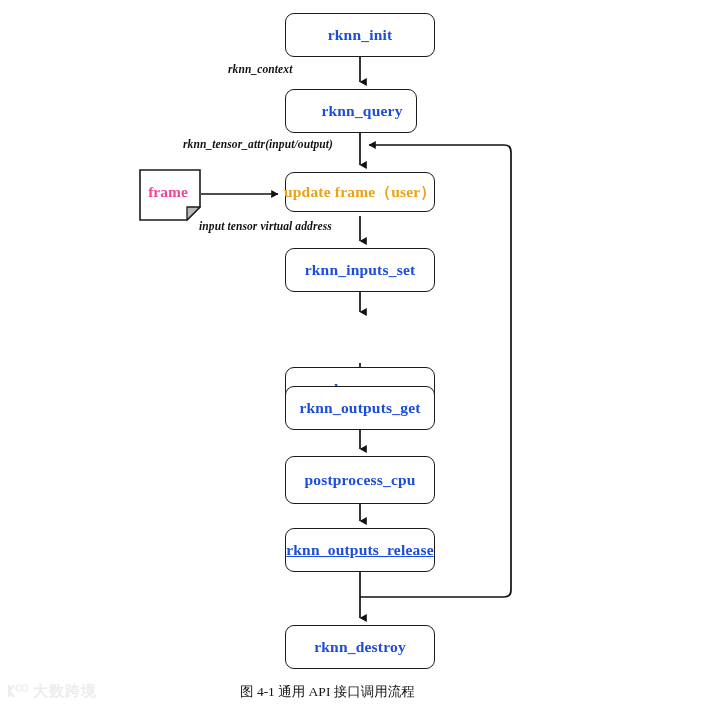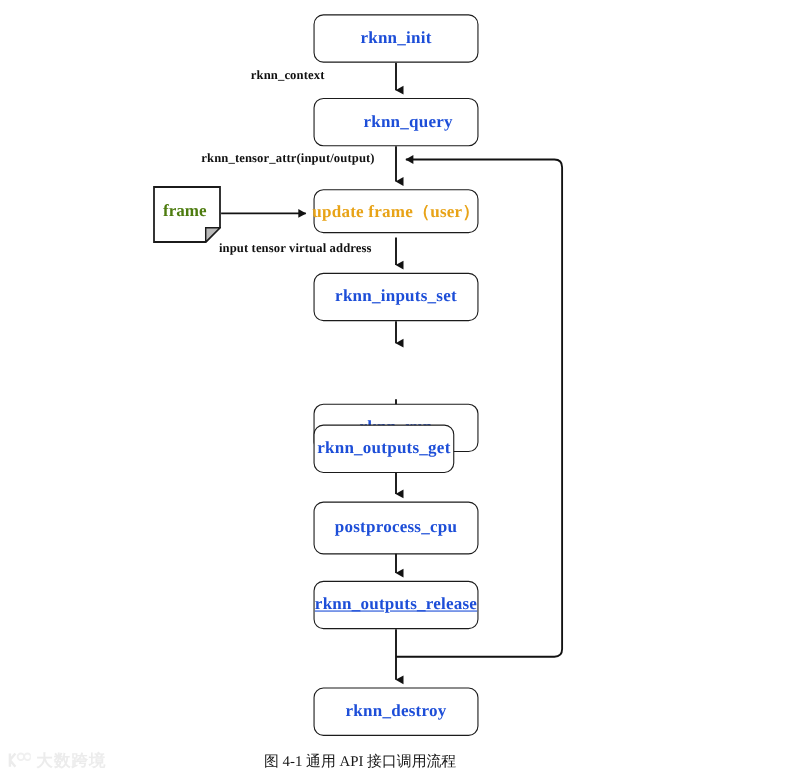--- a/index.html
+++ b/index.html
@@ -39,29 +39,30 @@
     color: #e8a317;
   }
   .doc-node {
     position: absolute;
     box-sizing: border-box;
     display: flex;
     align-items: center;
     justify-content: center;
     font-weight: bold;
     font-size: 15.5px;
-    color: #4d7c0f;
+    color: #ec4899;
   }
   .doc-node .doc-label {
     position: relative;
     z-index: 2;
     transform: translate(-2px, -3px);
   }
   .edge-label {
     position: absolute;
+    font-style: italic;
     font-weight: bold;
     font-size: 11.5px;
     color: #111111;
     white-space: nowrap;
     letter-spacing: 0.1px;
   }
   .caption {
     position: absolute;
     font-size: 13.5px;
     color: #161616;
@@ -115,21 +116,21 @@
 
   <line x1="201" y1="194" x2="278" y2="194" stroke="#121212" stroke-width="1.7" marker-end="url(#arrowRight)"></line>
 
   <path d="M360,597 L504,597 Q511,597 511,590 L511,152 Q511,145 504,145 L369,145" fill="none" stroke="#121212" stroke-width="1.7" marker-end="url(#arrowLeft)"></path>
 </svg>
 
 <div class="node" style="left:285px; top:13px; width:150px; height:44px;">
   <span>rknn_init</span>
 </div>
 
-<div class="node" style="left:285px; top:89px; width:150px; height:44px;padding-left:22px;">
+<div class="node" style="left:285px; top:89px; width:132px; height:44px;padding-left:22px;">
   <span>rknn_query</span>
 </div>
 
 <div class="node highlight" style="left:285px; top:172px; width:150px; height:40px;">
   <span>update frame（user）</span>
 </div>
 
 <div class="doc-node" style="left:139px; top:169px; width:62px; height:52px;">
   <svg width="62" height="52" viewBox="0 0 62 52" style="position:absolute;left:0;top:0;">
     <path d="M1,1 L61,1 L61,38 L48,51 L1,51 Z" fill="#ffffff" stroke="#1b1b1b" stroke-width="1.6"></path>
@@ -139,21 +140,21 @@
 </div>
 
 <div class="node" style="left:285px; top:248px; width:150px; height:44px;">
   <span>rknn_inputs_set</span>
 </div>
 
 <div class="node" style="left:285px; top:319px; width:150px; height:44px;margin-top:48px;">
   <span>rknn_run</span>
 </div>
 
-<div class="node" style="left:285px; top:386px; width:128px; height:44px;">
+<div class="node" style="left:285px; top:386px; width:150px; height:44px;">
   <span>rknn_outputs_get</span>
 </div>
 
 <div class="node" style="left:285px; top:456px; width:150px; height:48px;">
   <span>postprocess_cpu</span>
 </div>
 
 <div class="node" style="left:285px; top:528px; width:150px; height:44px;text-decoration:underline;">
   <span>rknn_outputs_release</span>
 </div>

